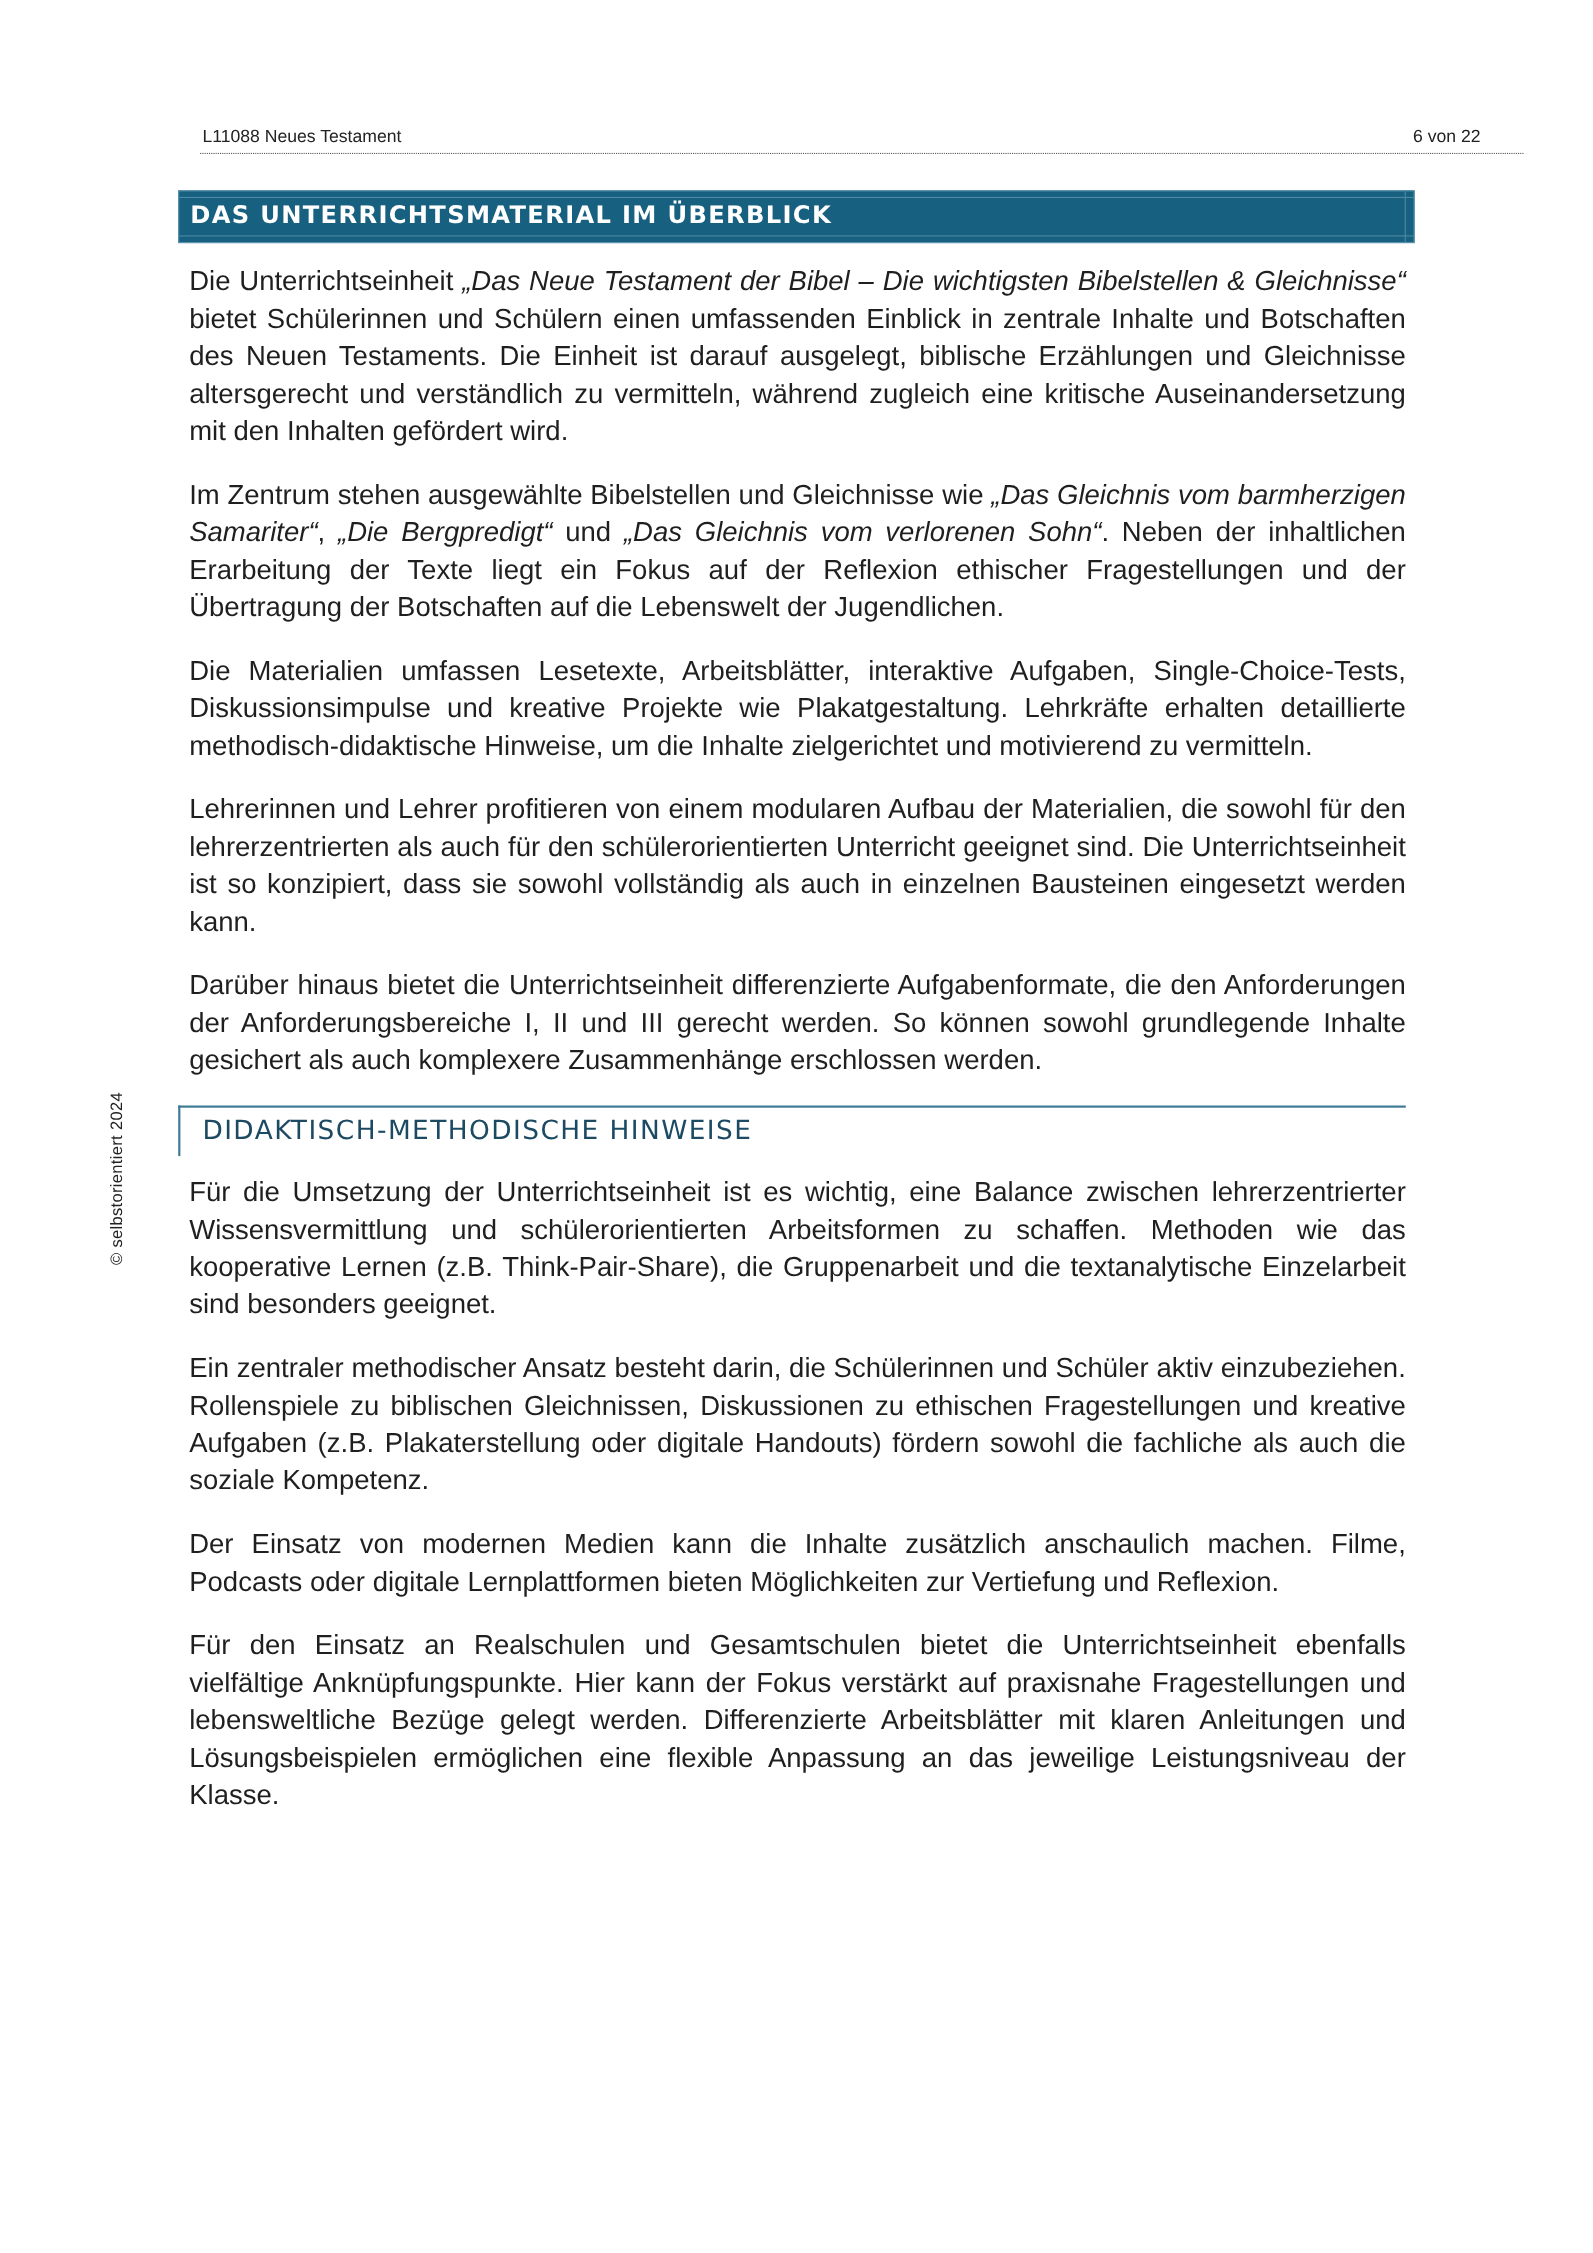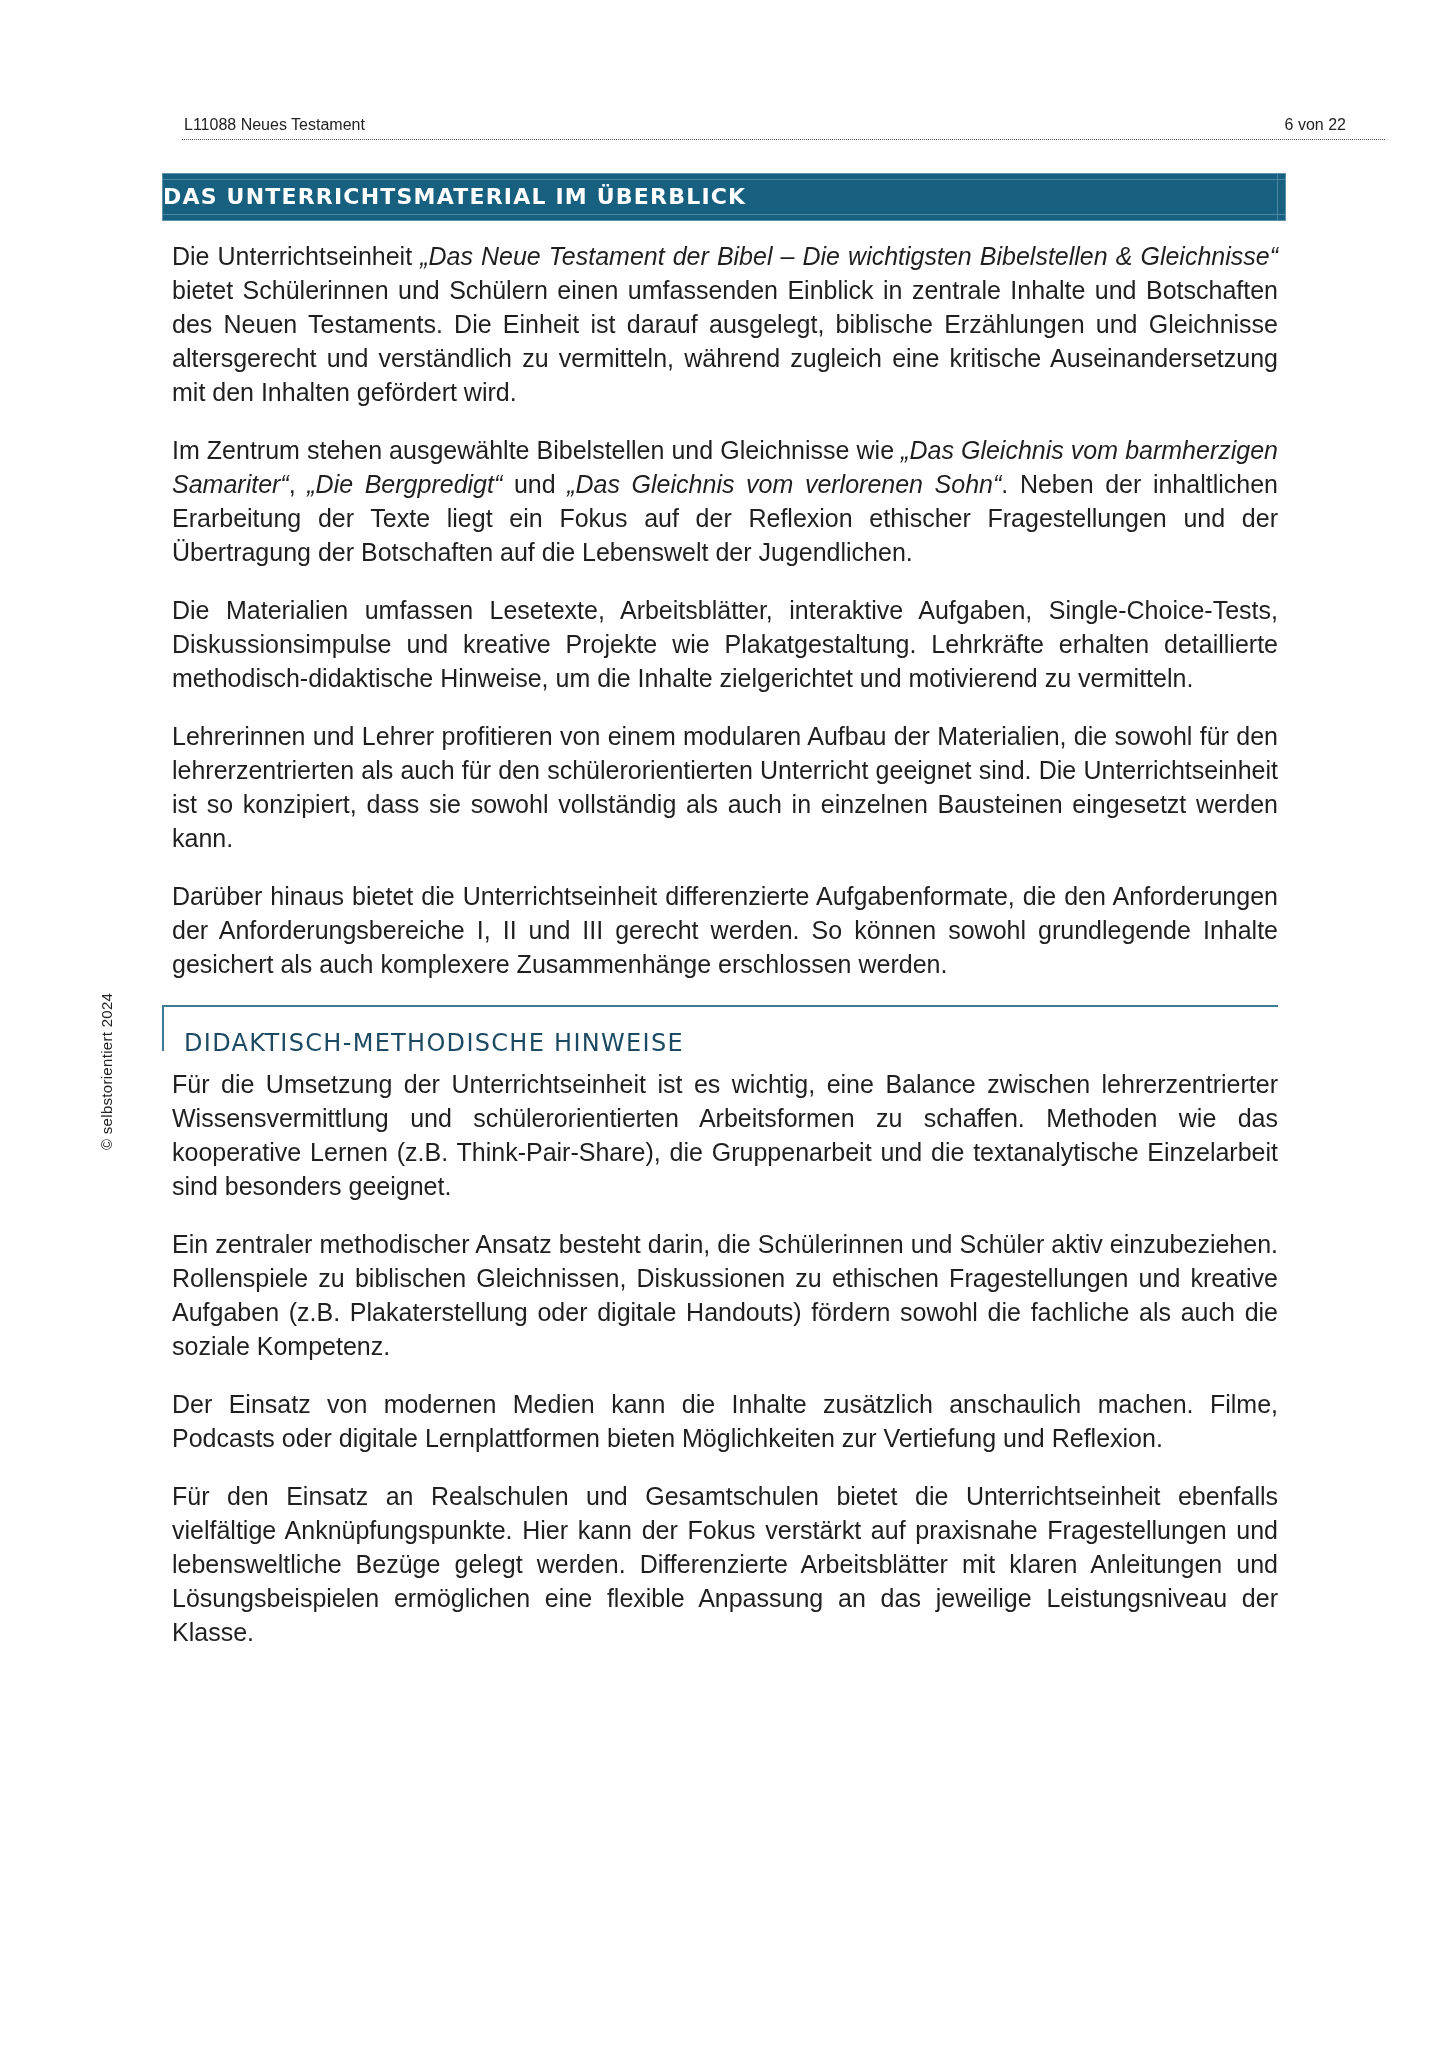--- a/index.html
+++ b/index.html
@@ -82,37 +82,38 @@
     border-left: 1px solid #4d88a3;
   }
   .banner h1 {
     margin: 0;
     font-family: "DejaVu Sans", sans-serif;
     font-weight: bold;
     color: #ffffff;
     font-size: 22px;
     letter-spacing: 1.2px;
     line-height: 46px;
+    padding-left: 10px;
   }
   .subhead {
     position: relative;
     margin: 20px 8px 16px 0;
     height: 44px;
     border-top: 2px solid #3f7b96;
     border-left: 2px solid #3f7b96;
   }
   .subhead h2 {
-    margin: 16px;
+    margin: 0;
     font-family: "DejaVu Sans", sans-serif;
     font-weight: normal;
     font-size: 24px;
     color: #1c4a63;
     letter-spacing: 1.3px;
     line-height: 40px;
-    padding-left: 4px;
+    padding-left: 20px;
   }
   p {
     margin: 0 0 24px 10px;
     width: 1106px;
     font-size: 25px;
     line-height: 34px;
     text-align: justify;
     color: #1f1f1f;
   }
   p em { font-style: italic; }

